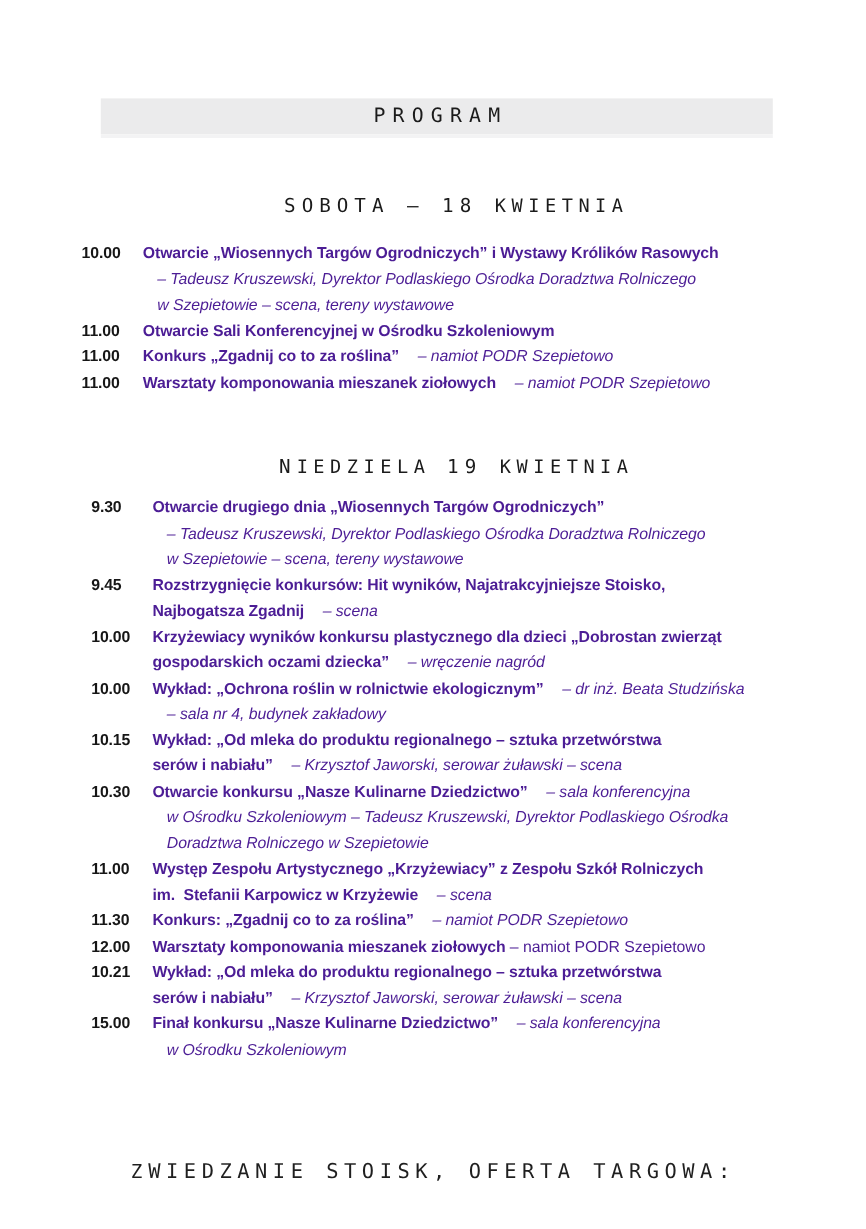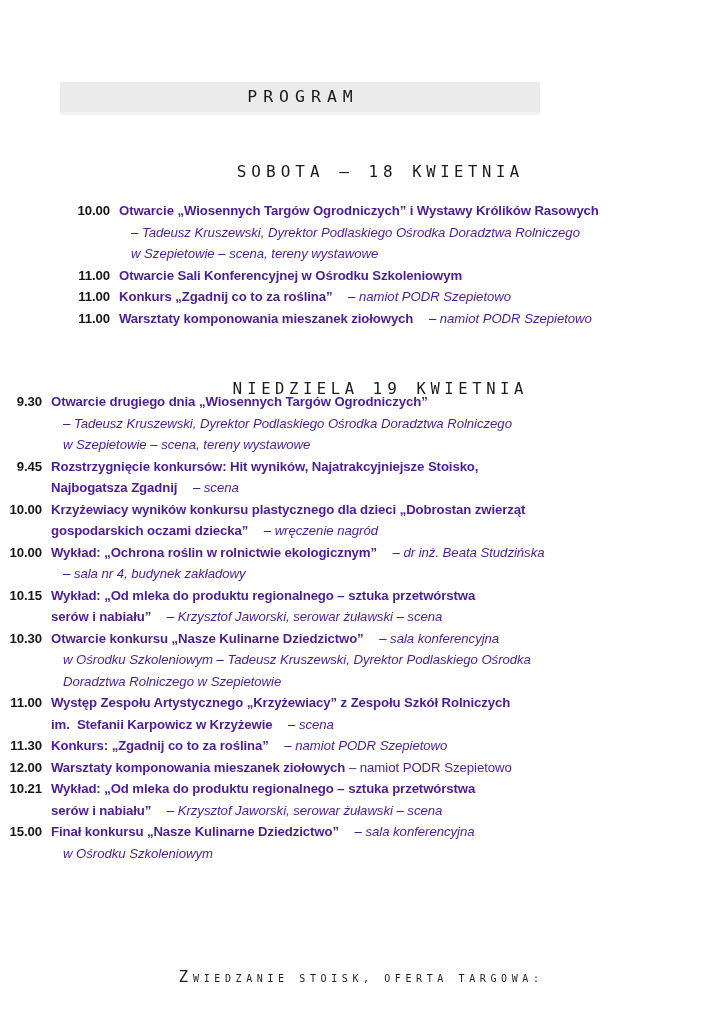--- a/index.html
+++ b/index.html
@@ -19,23 +19,23 @@
 
   .page {
     position: absolute;
     inset: 0;
     background: #ffffff;
   }
 
   
   .banner {
     position: absolute;
-    left: 60px;
+    left: 84px;
     top: 82px;
-    width: 480px;
+    width: 560px;
     height: 30px;
     background: #ebebec;
     display: flex;
     align-items: center;
     justify-content: center;
   }
   .banner::after {
     content: "";
     position: absolute;
     left: 0;
@@ -76,31 +76,31 @@
   #heading-saturday { top: 148px; }
   #heading-sunday   { top: 365px; }
 
   
   .schedule {
     position: absolute;
     left: 0;
     right: 0;
   }
   #section-saturday { top: 200px; padding-left: 68px; }
-  #section-sunday   { top: 391px; }
+  #section-sunday   { top: 412px; padding-left: 76px; }
 
   .entry {
     display: flex;
     align-items: flex-start;
     margin-bottom: 0;
   }
   .entry-time {
     flex: 0 0 42px;
     width: 42px;
-    text-align: right;
+    text-align: left;
     font-size: 13.2px;
     font-weight: bold;
     line-height: 21.5px;
     letter-spacing: -0.1px;
     color: #161616;
     white-space: nowrap;
   }
   .entry-body {
     flex: 1 1 auto;
     padding-left: 9px;
@@ -135,21 +135,21 @@
     left: 0;
     right: 0;
     top: 912px;
     text-align: center;
     font-family: "DejaVu Sans Mono", "Liberation Mono", monospace;
     color: #1f1f1f;
     line-height: 26px;
     white-space: pre;
   }
   .footer .fbig   { font-size: 16px;   letter-spacing: 5px; }
-  .footer .fsmall { font-size: 10px; letter-spacing: 4.6px; }
+  .footer .fsmall { font-size: 17px; letter-spacing: 4.6px; }
   .footer .fline  { display: block; }
 </style>
 </head>
 <body>
 
 <div class="page">
 
   <div class="banner">
     <span class="banner-text">PROGRAM</span>
   </div>

